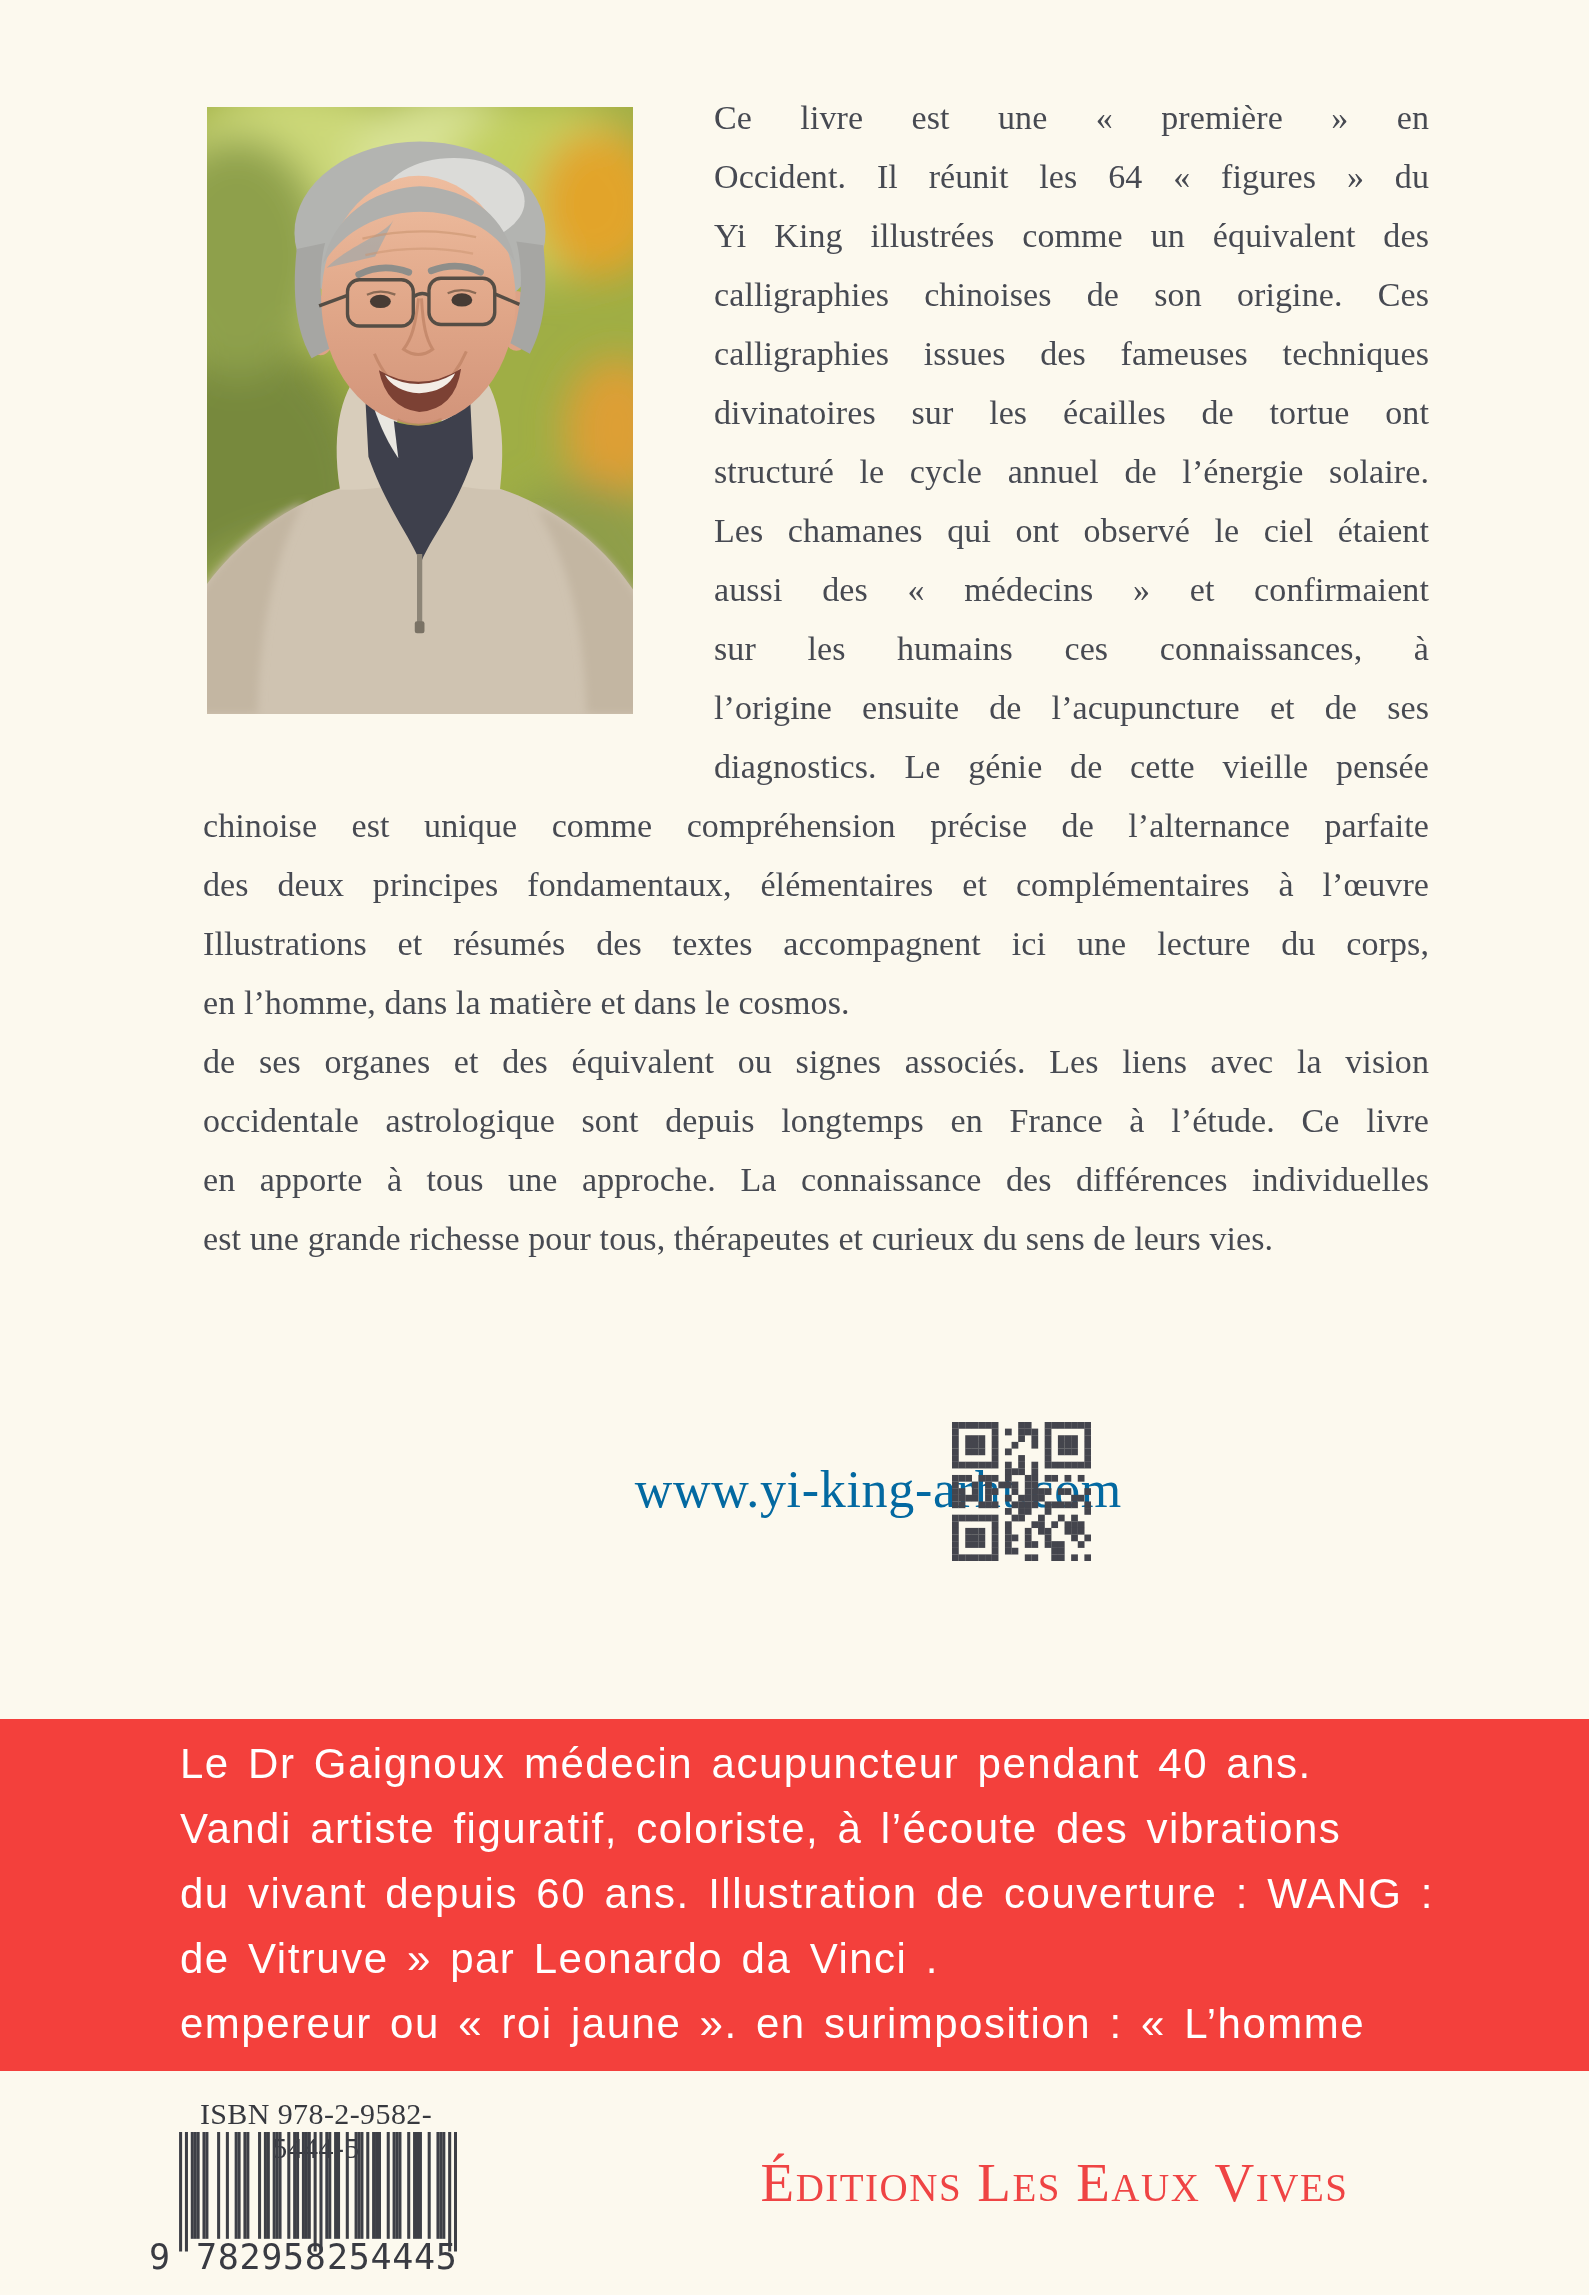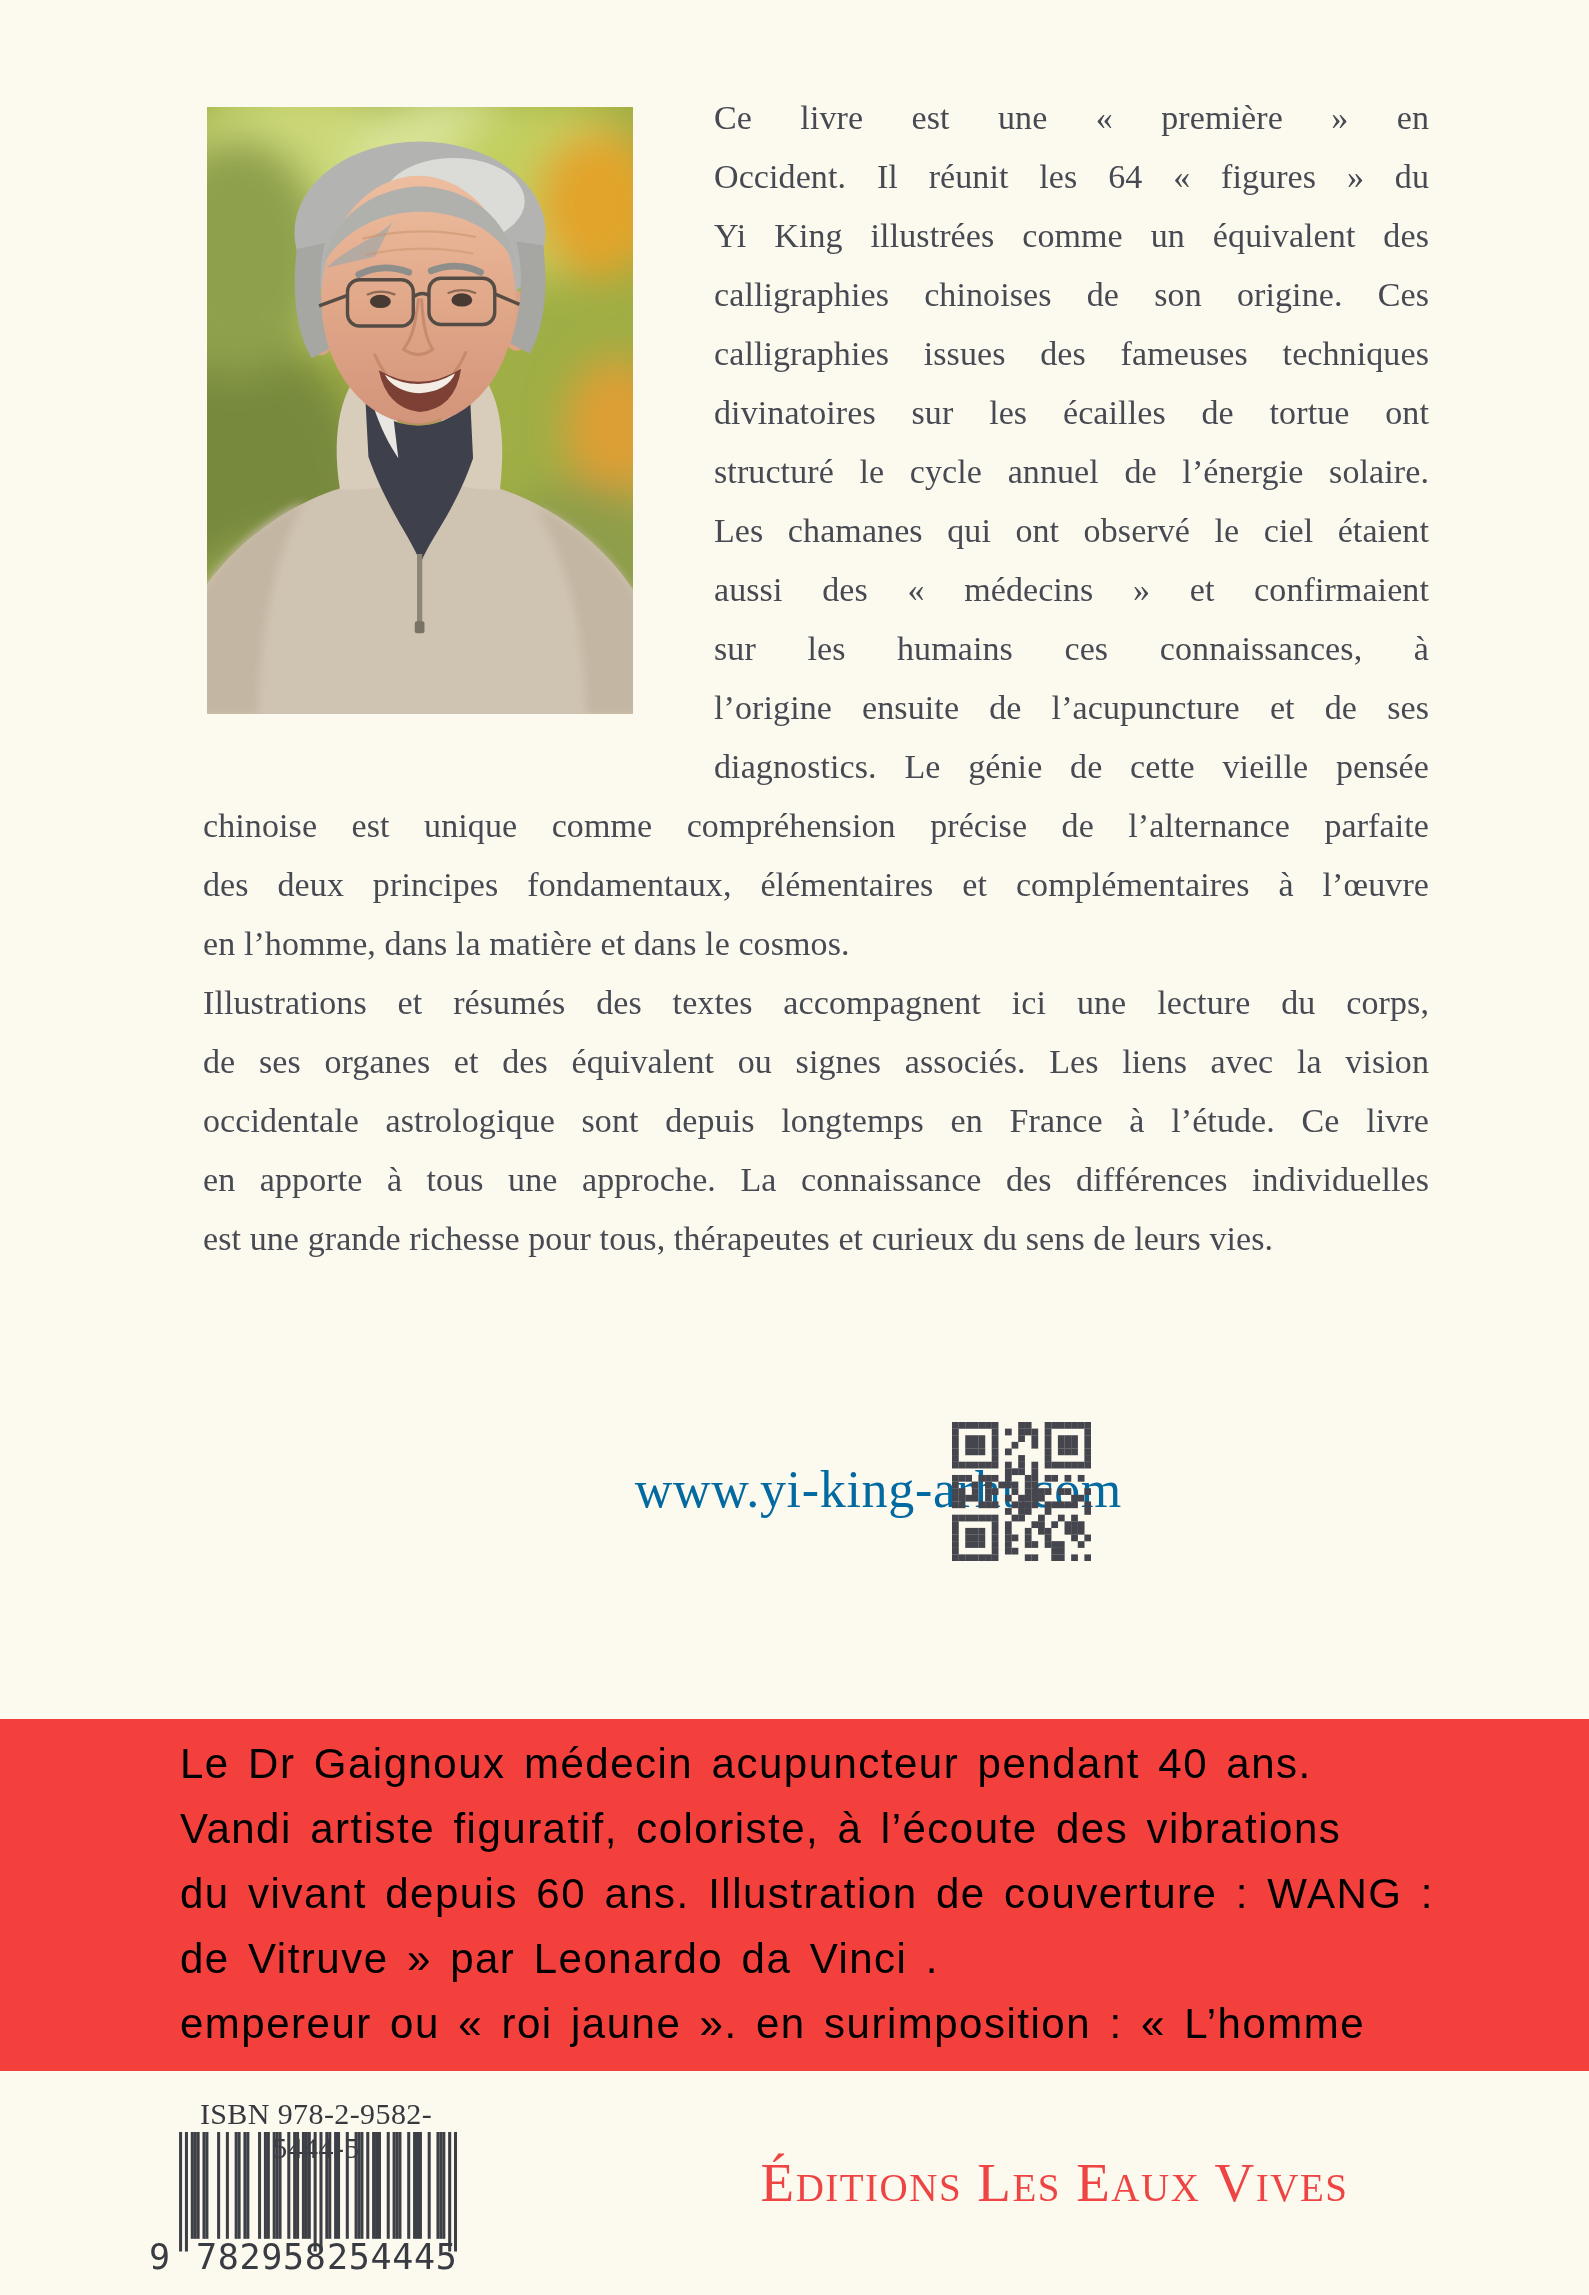--- a/index.html
+++ b/index.html
@@ -188,22 +188,22 @@
     <div class="tline">calligraphies issues des fameuses techniques</div>
     <div class="tline">divinatoires sur les écailles de tortue ont</div>
     <div class="tline">structuré le cycle annuel de l’énergie solaire.</div>
     <div class="tline">Les chamanes qui ont observé le ciel étaient</div>
     <div class="tline">aussi des « médecins » et confirmaient</div>
     <div class="tline">sur les humains ces connaissances, à</div>
     <div class="tline">l’origine ensuite de l’acupuncture et de ses</div>
     <div class="tline">diagnostics. Le génie de cette vieille pensée</div>
     <div class="tline">chinoise est unique comme compréhension précise de l’alternance parfaite</div>
     <div class="tline">des deux principes fondamentaux, élémentaires et complémentaires à l’œuvre</div>
+    <div class="tline">Illustrations et résumés des textes accompagnent ici une lecture du corps,</div>
     <div class="tline pend">en l’homme, dans la matière et dans le cosmos.</div>
-    <div class="tline">Illustrations et résumés des textes accompagnent ici une lecture du corps,</div>
     <div class="tline">de ses organes et des équivalent ou signes associés. Les liens avec la vision</div>
     <div class="tline">occidentale astrologique sont depuis longtemps en France à l’étude. Ce livre</div>
     <div class="tline">en apporte à tous une approche. La connaissance des différences individuelles</div>
     <div class="tline pend">est une grande richesse pour tous, thérapeutes et curieux du sens de leurs vies.</div>
   </div>
 
   <div class="url">www.yi-king-arht.com</div>
 
   <div class="qr">
     <svg id="qr-svg" width="139" height="139" viewBox="0 0 21 21" xmlns="http://www.w3.org/2000/svg">
@@ -429,21 +429,21 @@
         <rect x="6" y="20" width="1.02" height="1.02" fill="#44454d"></rect>
         <rect x="11" y="20" width="1.02" height="1.02" fill="#44454d"></rect>
         <rect x="12" y="20" width="1.02" height="1.02" fill="#44454d"></rect>
         <rect x="15" y="20" width="1.02" height="1.02" fill="#44454d"></rect>
         <rect x="16" y="20" width="1.02" height="1.02" fill="#44454d"></rect>
         <rect x="18" y="20" width="1.02" height="1.02" fill="#44454d"></rect>
         <rect x="20" y="20" width="1.02" height="1.02" fill="#44454d"></rect>
       </svg>
   </div>
 
-  <div class="banner" style="background: rgb(243, 64, 60); color: #000000;">
+  <div class="banner" style="background: rgb(243, 64, 60); color: #ffffff;">
     <div class="bline">Le Dr Gaignoux médecin acupuncteur pendant 40 ans.</div>
     <div class="bline">Vandi artiste figuratif, coloriste, à l’écoute des vibrations</div>
     <div class="bline">du vivant depuis 60 ans. Illustration de couverture : WANG :</div>
     <div class="bline">de Vitruve » par Leonardo da Vinci .</div>
     <div class="bline">empereur ou « roi jaune ». en surimposition : « L’homme</div>
   </div>
 
   <div class="isbn">ISBN 978-2-9582-5444-5</div>
 
   <div class="barcode">

